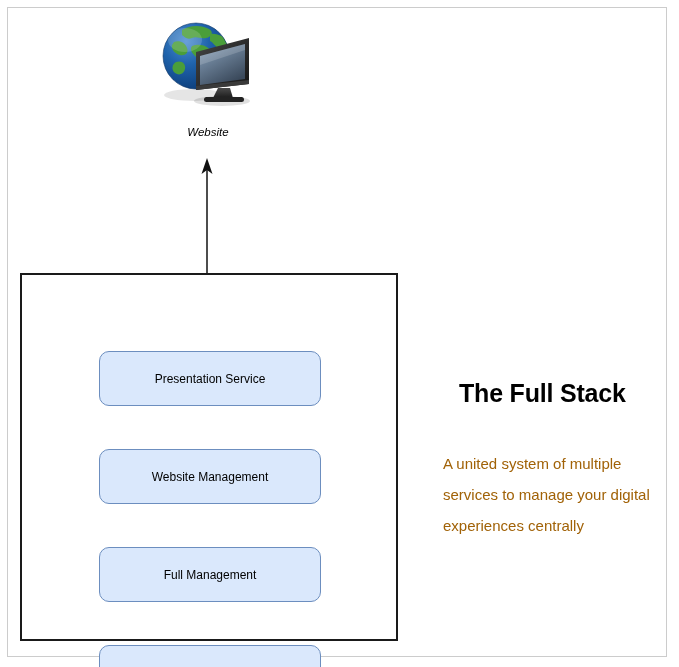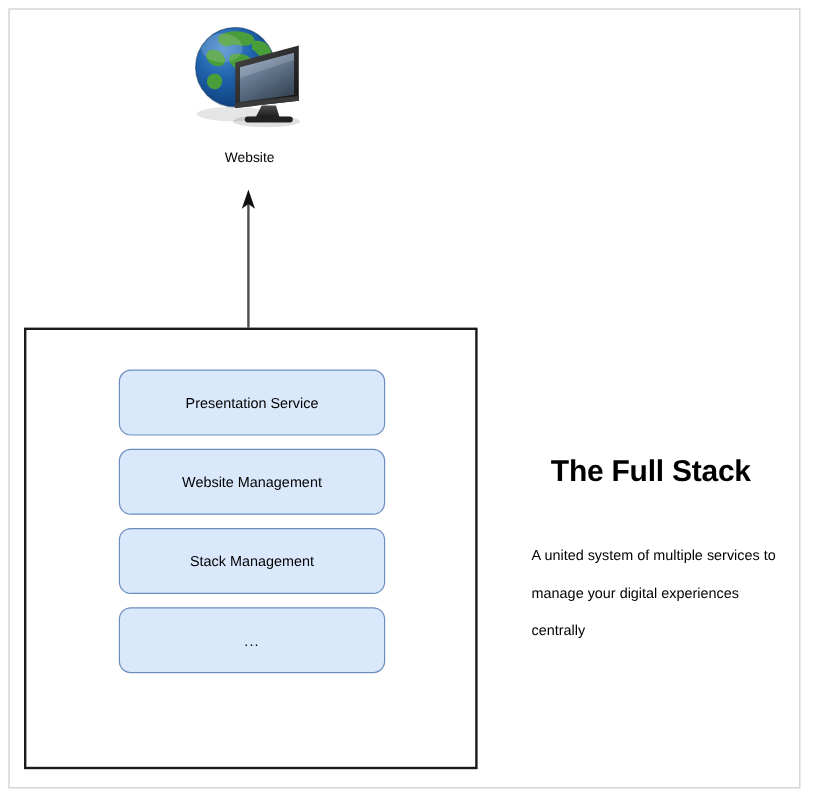--- a/index.html
+++ b/index.html
@@ -34,20 +34,21 @@
     background: transparent;
   }
 
   
   .website-node {
     position: absolute;
     left: 152px;
     top: 12px;
     width: 112px;
     height: 120px;
+    font-style: italic;
   }
   .website-icon {
     position: absolute;
     left: 0;
     top: 0;
     width: 112px;
     height: 100px;
   }
   .website-label {
     position: absolute;
@@ -97,20 +98,21 @@
     border: 1px solid #6c8ebf;
     border-radius: 10px;
     box-sizing: border-box;
     display: flex;
     align-items: center;
     justify-content: center;
     font-size: 12px;
     line-height: 14px;
     color: #000000;
     text-align: center;
+    margin-top: 43px;
   }
   .service-box:last-child {
     margin-bottom: 0;
   }
   .service-box.ellipsis {
     font-size: 12px;
     letter-spacing: 1px;
   }
 
   
@@ -124,23 +126,23 @@
     font-size: 25px;
     font-weight: bold;
     line-height: 30px;
     letter-spacing: -0.2px;
     color: #000000;
     margin: 16px;
   }
   .copy-body {
     margin: 0;
     padding-top: 24px;
-    font-size: 12px;
+    font-size: 15px;
     line-height: 31px;
-    color: #000000;
+    color: #a16207;
   }
 </style>
 </head>
 <body>
 
 <div id="page">
 
   <div class="page-frame"></div>
 
   <div class="website-node">
@@ -217,21 +219,21 @@
 
       <div class="service-box">
         <span>Presentation Service</span>
       </div>
 
       <div class="service-box">
         <span>Website Management</span>
       </div>
 
       <div class="service-box">
-        <span>Stack Management</span>
+        <span>Full Management</span>
       </div>
 
 
       <div class="service-box ellipsis">
         <span>...</span>
       </div>
 
     </div>
   </div>
 

